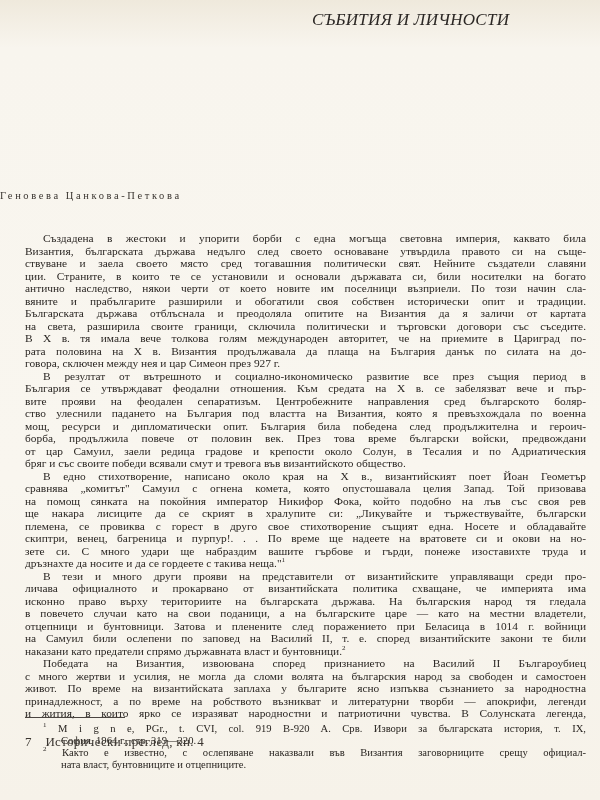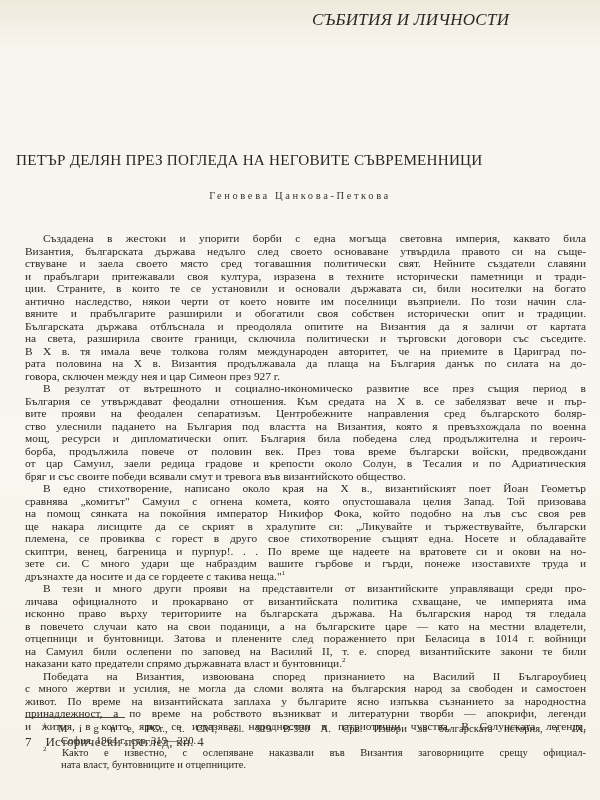--- a/index.html
+++ b/index.html
@@ -17,21 +17,21 @@
   .section-header {
     position: absolute; left: 312px; top: 10px;
     font-style: italic; font-size: 17px; letter-spacing: 0.3px;
     color: #2b2724;
   }
   .article-title {
     position: absolute; left: 16px; top: 151px; width: 570px;
     font-size: 15.2px; letter-spacing: 0.2px; color: #2b2724; white-space: nowrap;
   }
   .author {
-    position: absolute; left: 0; width: 600px; top: 190px; text-align: center;
+    position: absolute; left: 0; width: 600px; top: 190px; text-align: left;
     font-size: 10.5px; letter-spacing: 2.6px; color: #3a3530;
   }
   .body-text {
     position: absolute; left: 25px; top: 232px; width: 561px;
   }
   .line {
     height: 12.5px; line-height: 12.5px; font-size: 11.4px;
     white-space: nowrap; text-align: justify; text-align-last: justify;
     overflow: hidden; color: #2b2724;
   }
@@ -55,29 +55,27 @@
   .page-footer .num { margin-right: 10px; }
   sup { font-size: 7px; line-height: 0; }
 </style>
 </head>
 <body>
 
 <div class="page">
 
   <div class="section-header">СЪБИТИЯ И ЛИЧНОСТИ</div>
 
-  <div class="article-title">ПЕТЪР ДЕЛЯН  ПРЕЗ ПОГЛЕДА НА НЕГОВИТЕ СЪВРЕМЕННИЦИ</div>
 
   <div class="author">Геновева Цанкова-Петкова</div>
 
   <div class="body-text">
     <div class="line indent">Създадена в жестоки и упорити борби с една могъща световна империя, каквато била</div>
     <div class="line">Византия, българската държава недълго  след своето основаване утвърдила правото си на съще-</div>
     <div class="line">ствуване и заела своето място сред тогавашния политически свят. Нейните създатели славяни</div>
-    <div class="line">и прабългари притежавали своя култура, изразена в техните исторически паметници и тради-</div>
     <div class="line">ции. Страните, в които те се установили и основали държавата си, били носителки на богато</div>
     <div class="line">антично наследство, някои черти от което новите им поселници възприели. По този начин сла-</div>
     <div class="line">вяните и прабългарите разширили и обогатили своя собствен исторически опит и традиции.</div>
     <div class="line">Българската държава отблъснала и преодоляла опитите на Византия да я заличи от картата</div>
     <div class="line">на света, разширила своите граници, сключила политически и търговски договори със съседите.</div>
     <div class="line">В X в. тя имала вече толкова голям международен авторитет, че на приемите в Цариград по-</div>
     <div class="line">рата половина на X в. Византия продължавала да плаща на България данък по силата на до-</div>
     <div class="line last">говора, сключен между нея и цар Симеон през 927 г.</div>
     <div class="line indent">В резултат от вътрешното и социално-икономическо развитие все през същия период в</div>
     <div class="line">България се утвърждават феодални отношения. Към средата на X в. се забелязват вече и пър-</div>

